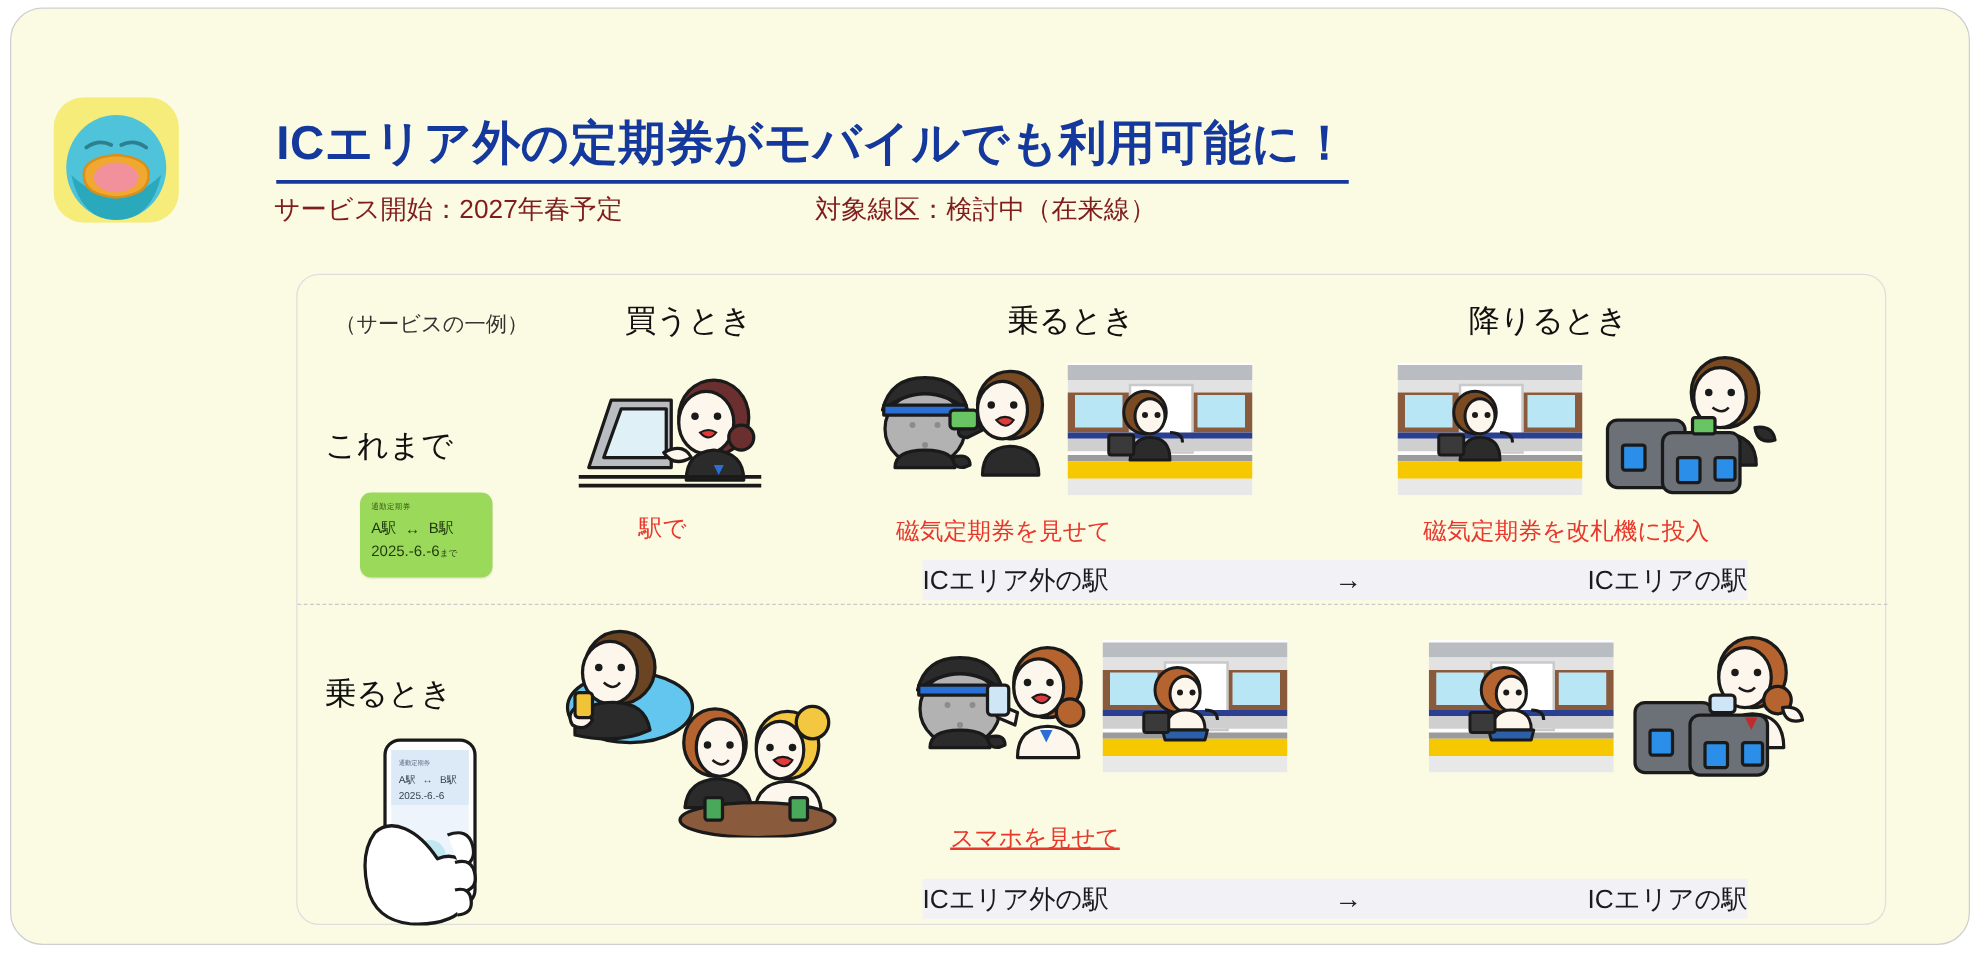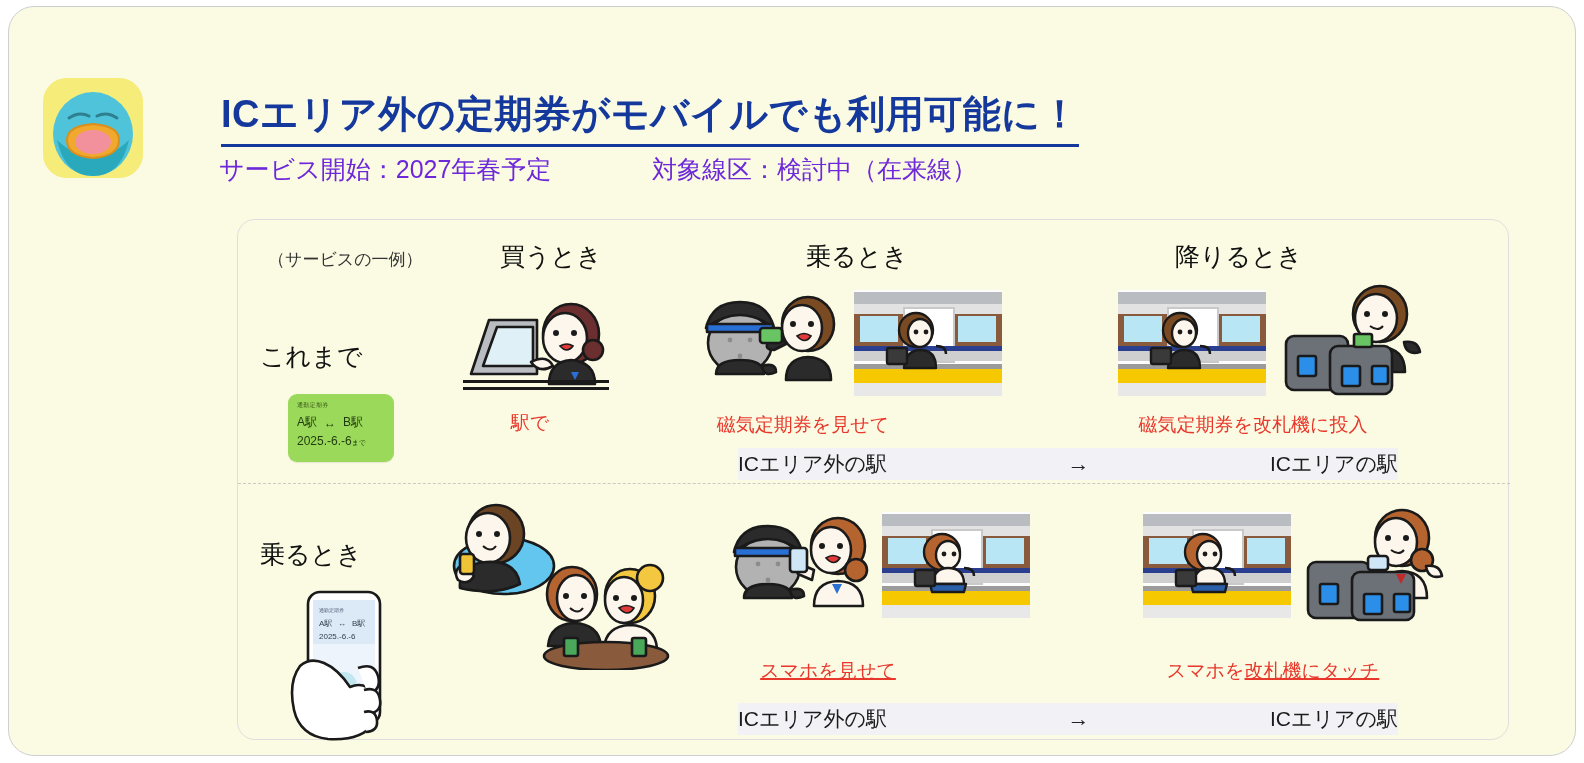--- a/index.html
+++ b/index.html
@@ -35,21 +35,21 @@
     position: absolute; left: 212px; top: 82px;
     font-size: 38px; font-weight: bold;
     color: #14389c;
     letter-spacing: 0.5px;
     border-bottom: 3px solid #14389c;
     padding-bottom: 4px;
     white-space: nowrap;
   }
   .subline {
     position: absolute; top: 146px;
-    font-size: 25px; color: #6d28d9; white-space: nowrap;
+    font-size: 21px; color: #7f1d1d; white-space: nowrap;
   }
   .sub1 { left: 210px; }
   .sub2 { left: 643px; }
 
   
   .panel {
     position: absolute;
     left: 228px; top: 212px;
     width: 1272px; height: 521px;
     border: 1.5px solid #dedede;
@@ -453,21 +453,20 @@
             <rect x="70" y="48" width="20" height="14" rx="3" fill="#cfe6f7"></rect>
           </g>
           <circle cx="90" cy="30" r="3" fill="#1a1a1a"></circle>
           <circle cx="108" cy="30" r="3" fill="#1a1a1a"></circle>
           <path d="M93 42 q8 6 13 0" stroke="#1a1a1a" stroke-width="2" fill="none"></path>
           <path d="M98 66 l5 10 l5 -10" fill="#c02b2b"></path>
         </svg>
       </div>
 
       <div class="caption u" style="left:500px; top:438px; width:180px;">スマホを見せて</div>
-      <div class="caption" style="left:910px; top:438px; width:250px;"><span>スマホを</span><span class="cap-part-u">改札機にタッチ</span></div>
 
       <div class="strip" style="left:500px; top:483px; width:660px;">
         <span>ICエリア外の駅</span>
         <span class="arrow">→</span>
         <span>ICエリアの駅</span>
       </div>
 
     </div>
   </div>
 </div>

